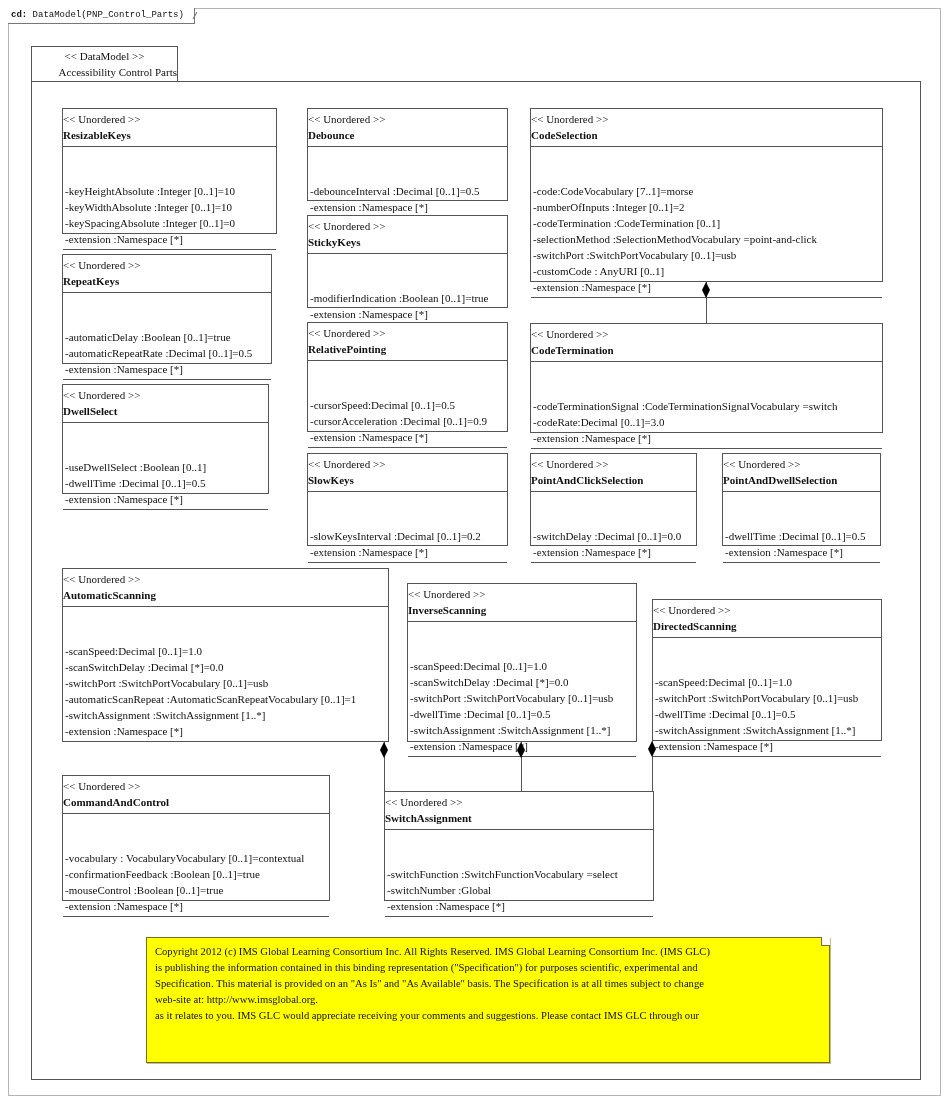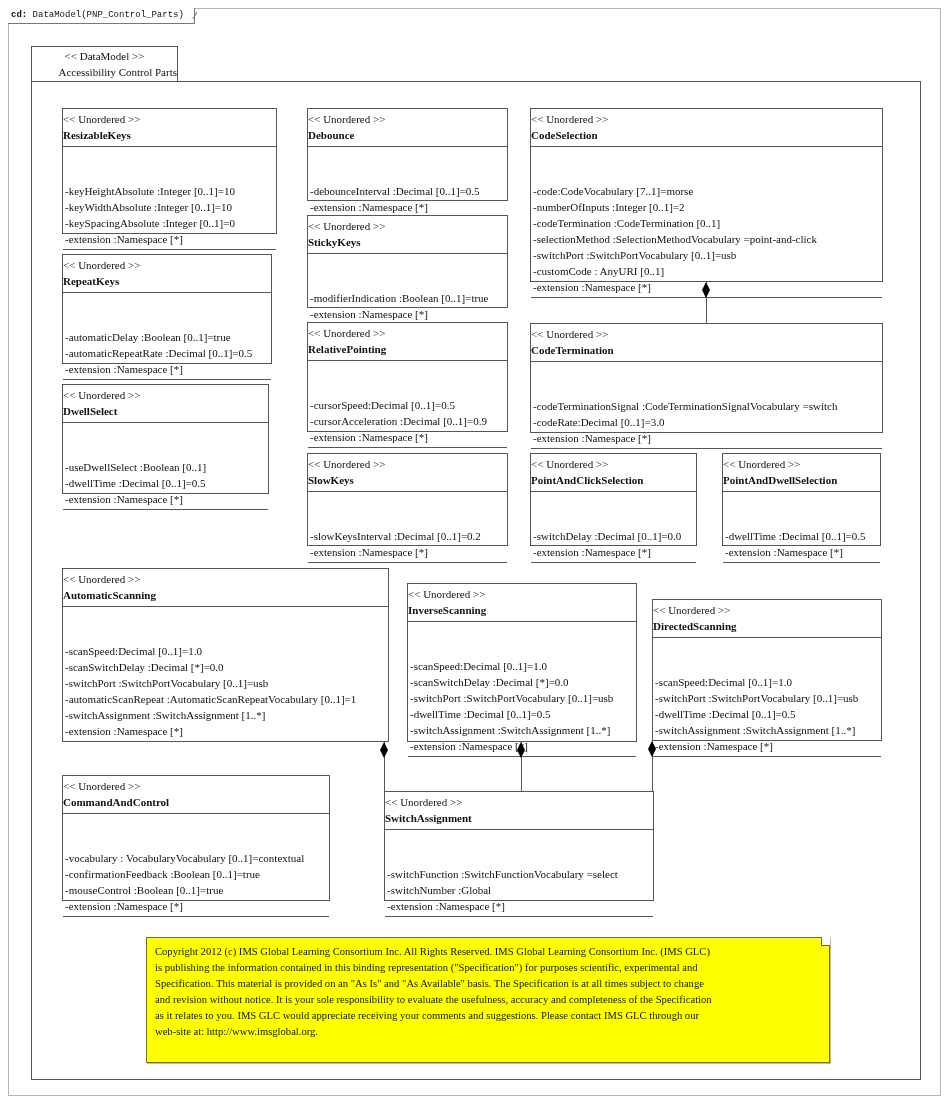--- a/index.html
+++ b/index.html
@@ -271,16 +271,15 @@
 <div class="conn" style="left:652px;top:741px;width:1px;height:50px;"></div>
 <svg class="diamond" style="left:648px;top:741px;" viewBox="0 0 8 16">
     <polygon points="4,0 8,8 4,16 0,8" fill="#000"></polygon>
   </svg>
 
 <div class="note">
   <span class="corner"></span>
   <span class="note-line">Copyright 2012 (c) IMS Global Learning Consortium Inc.  All Rights Reserved.  IMS Global Learning Consortium Inc. (IMS GLC)</span>
   <span class="note-line">is publishing the information contained in this binding representation ("Specification") for purposes scientific, experimental and</span>
   <span class="note-line">Specification.  This material is provided on an "As Is" and "As Available" basis.  The Specification is at all times subject to change</span>
-  <span class="note-line">and revision without notice.  It is your sole responsibility to evaluate the usefulness, accuracy and completeness of the Specification</span>
+  <span class="note-line">web-site at: http://www.imsglobal.org.</span>
   <span class="note-line">as it relates to you.  IMS GLC would appreciate receiving your comments and suggestions.  Please contact IMS GLC through our</span>
-  <span class="note-line">web-site at: http://www.imsglobal.org.</span>
 </div>
 
 </body></html>

